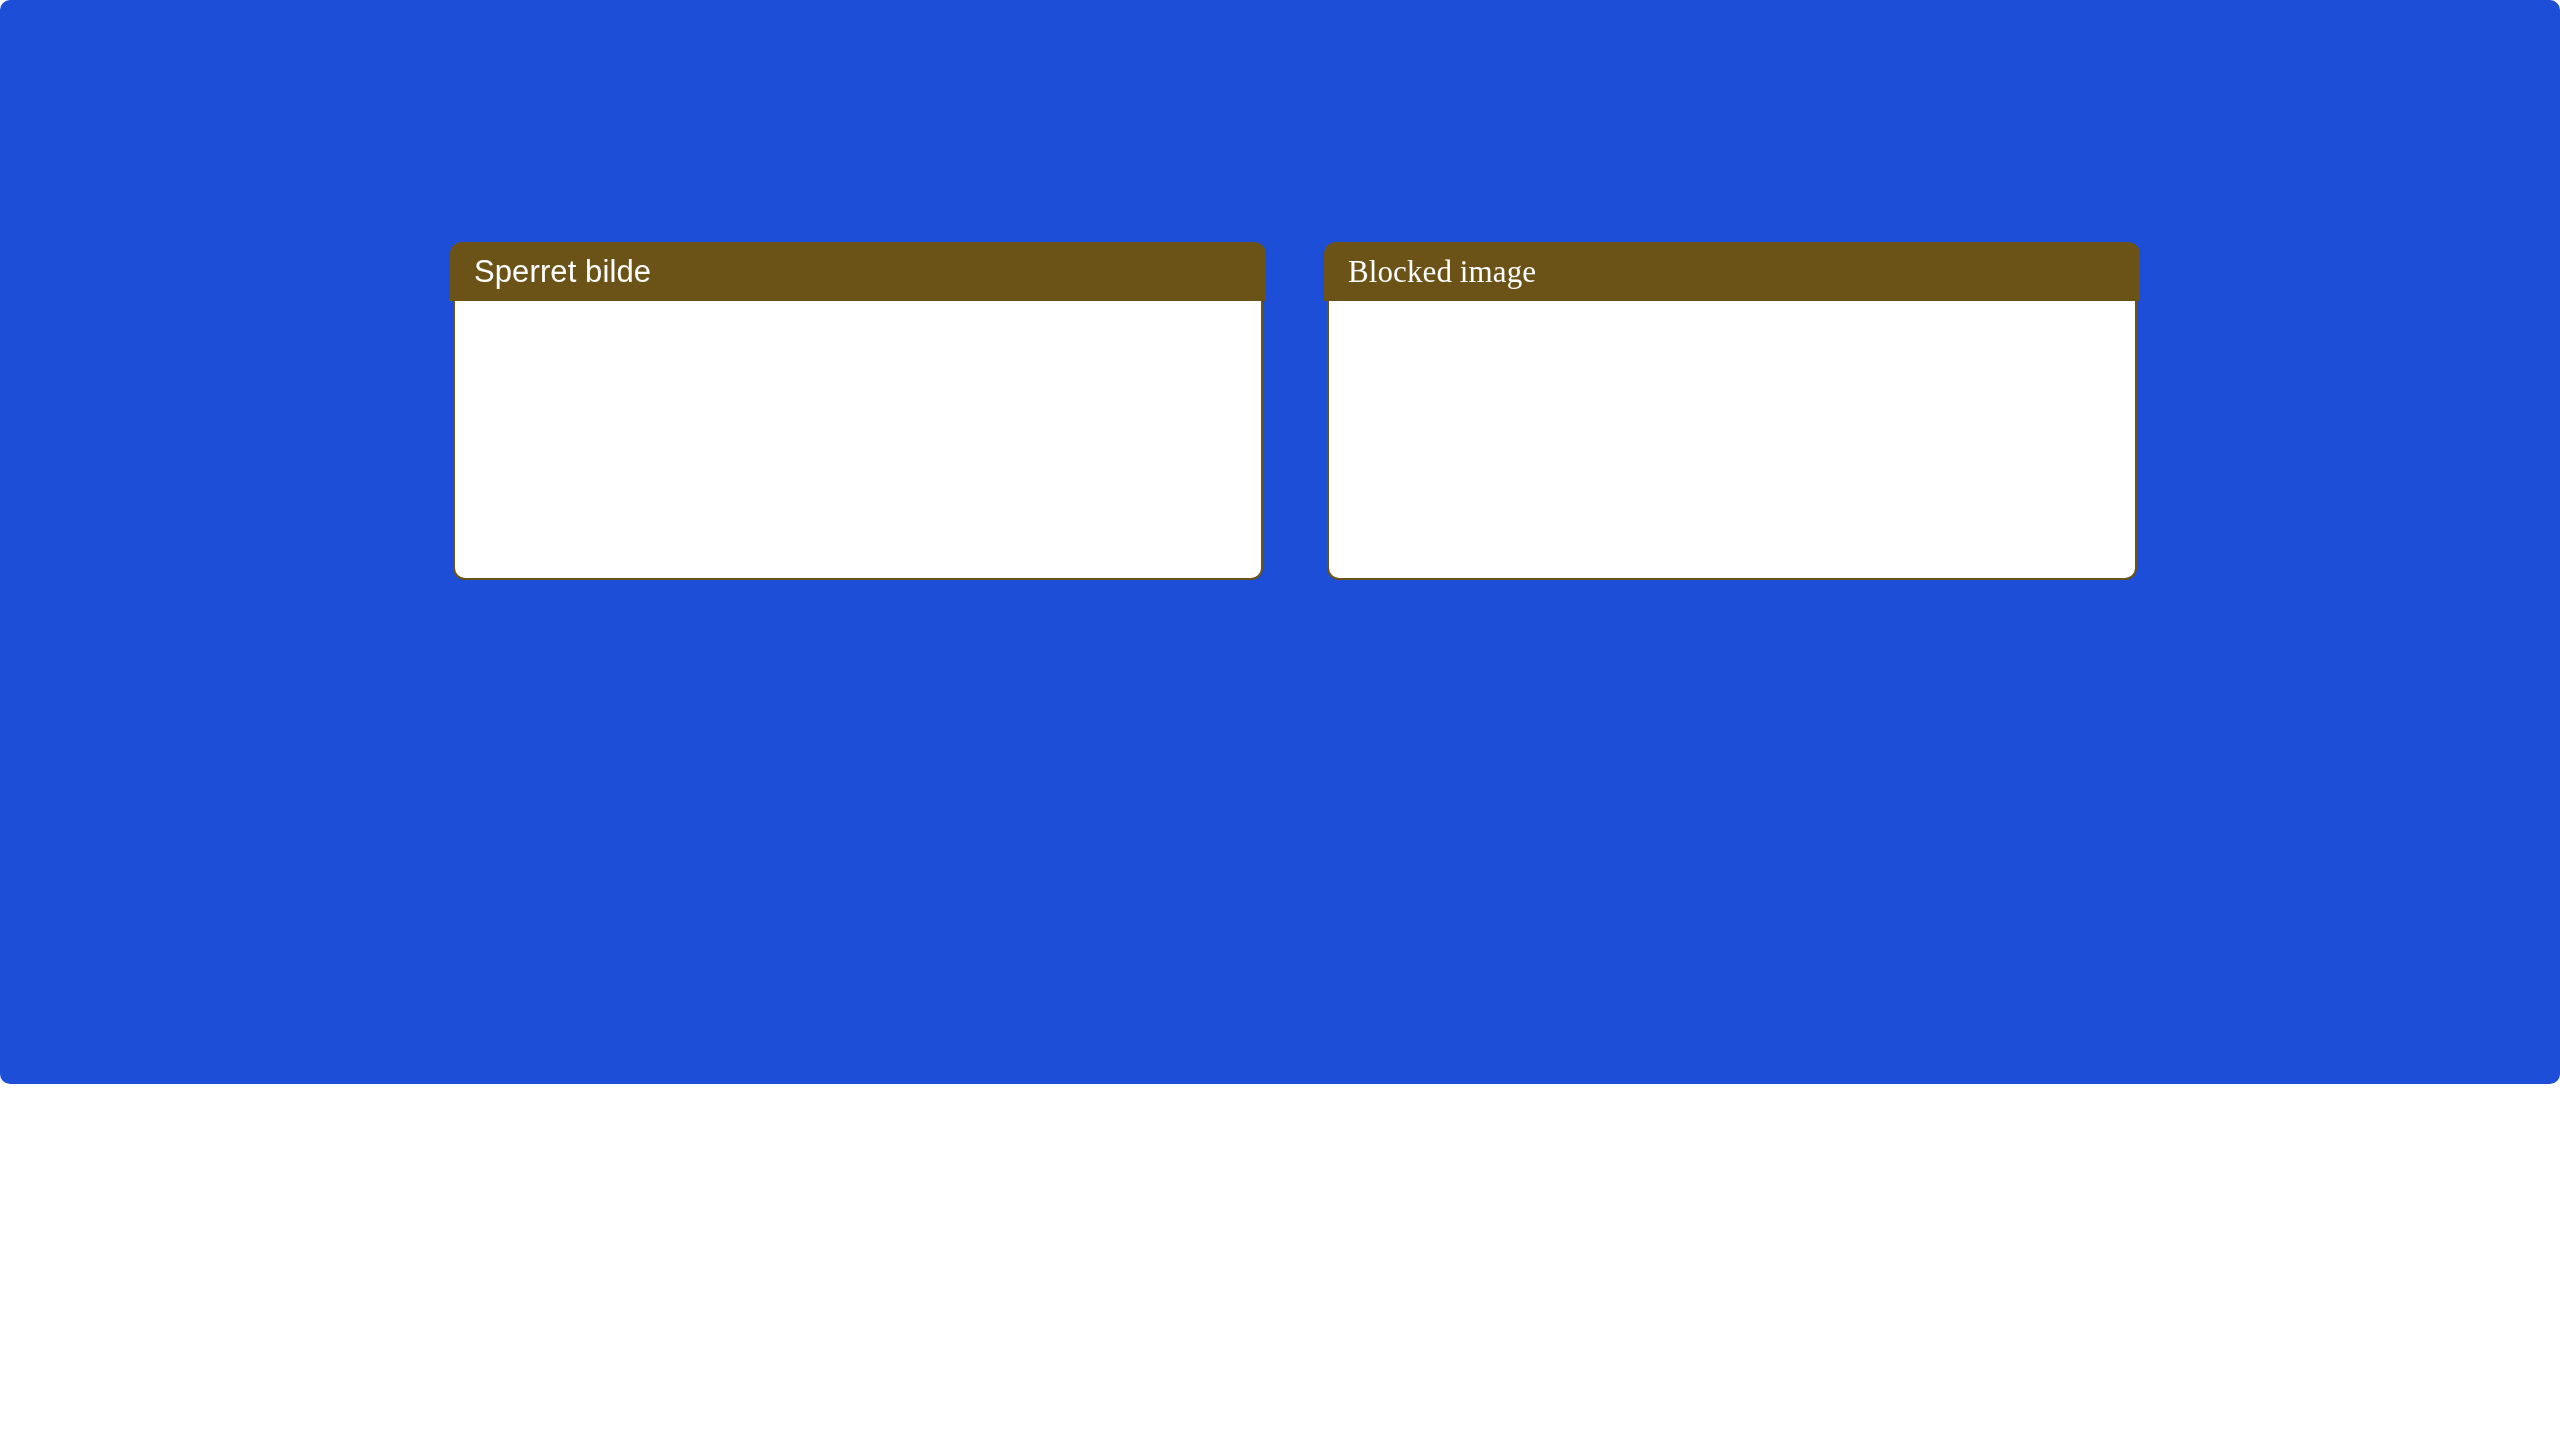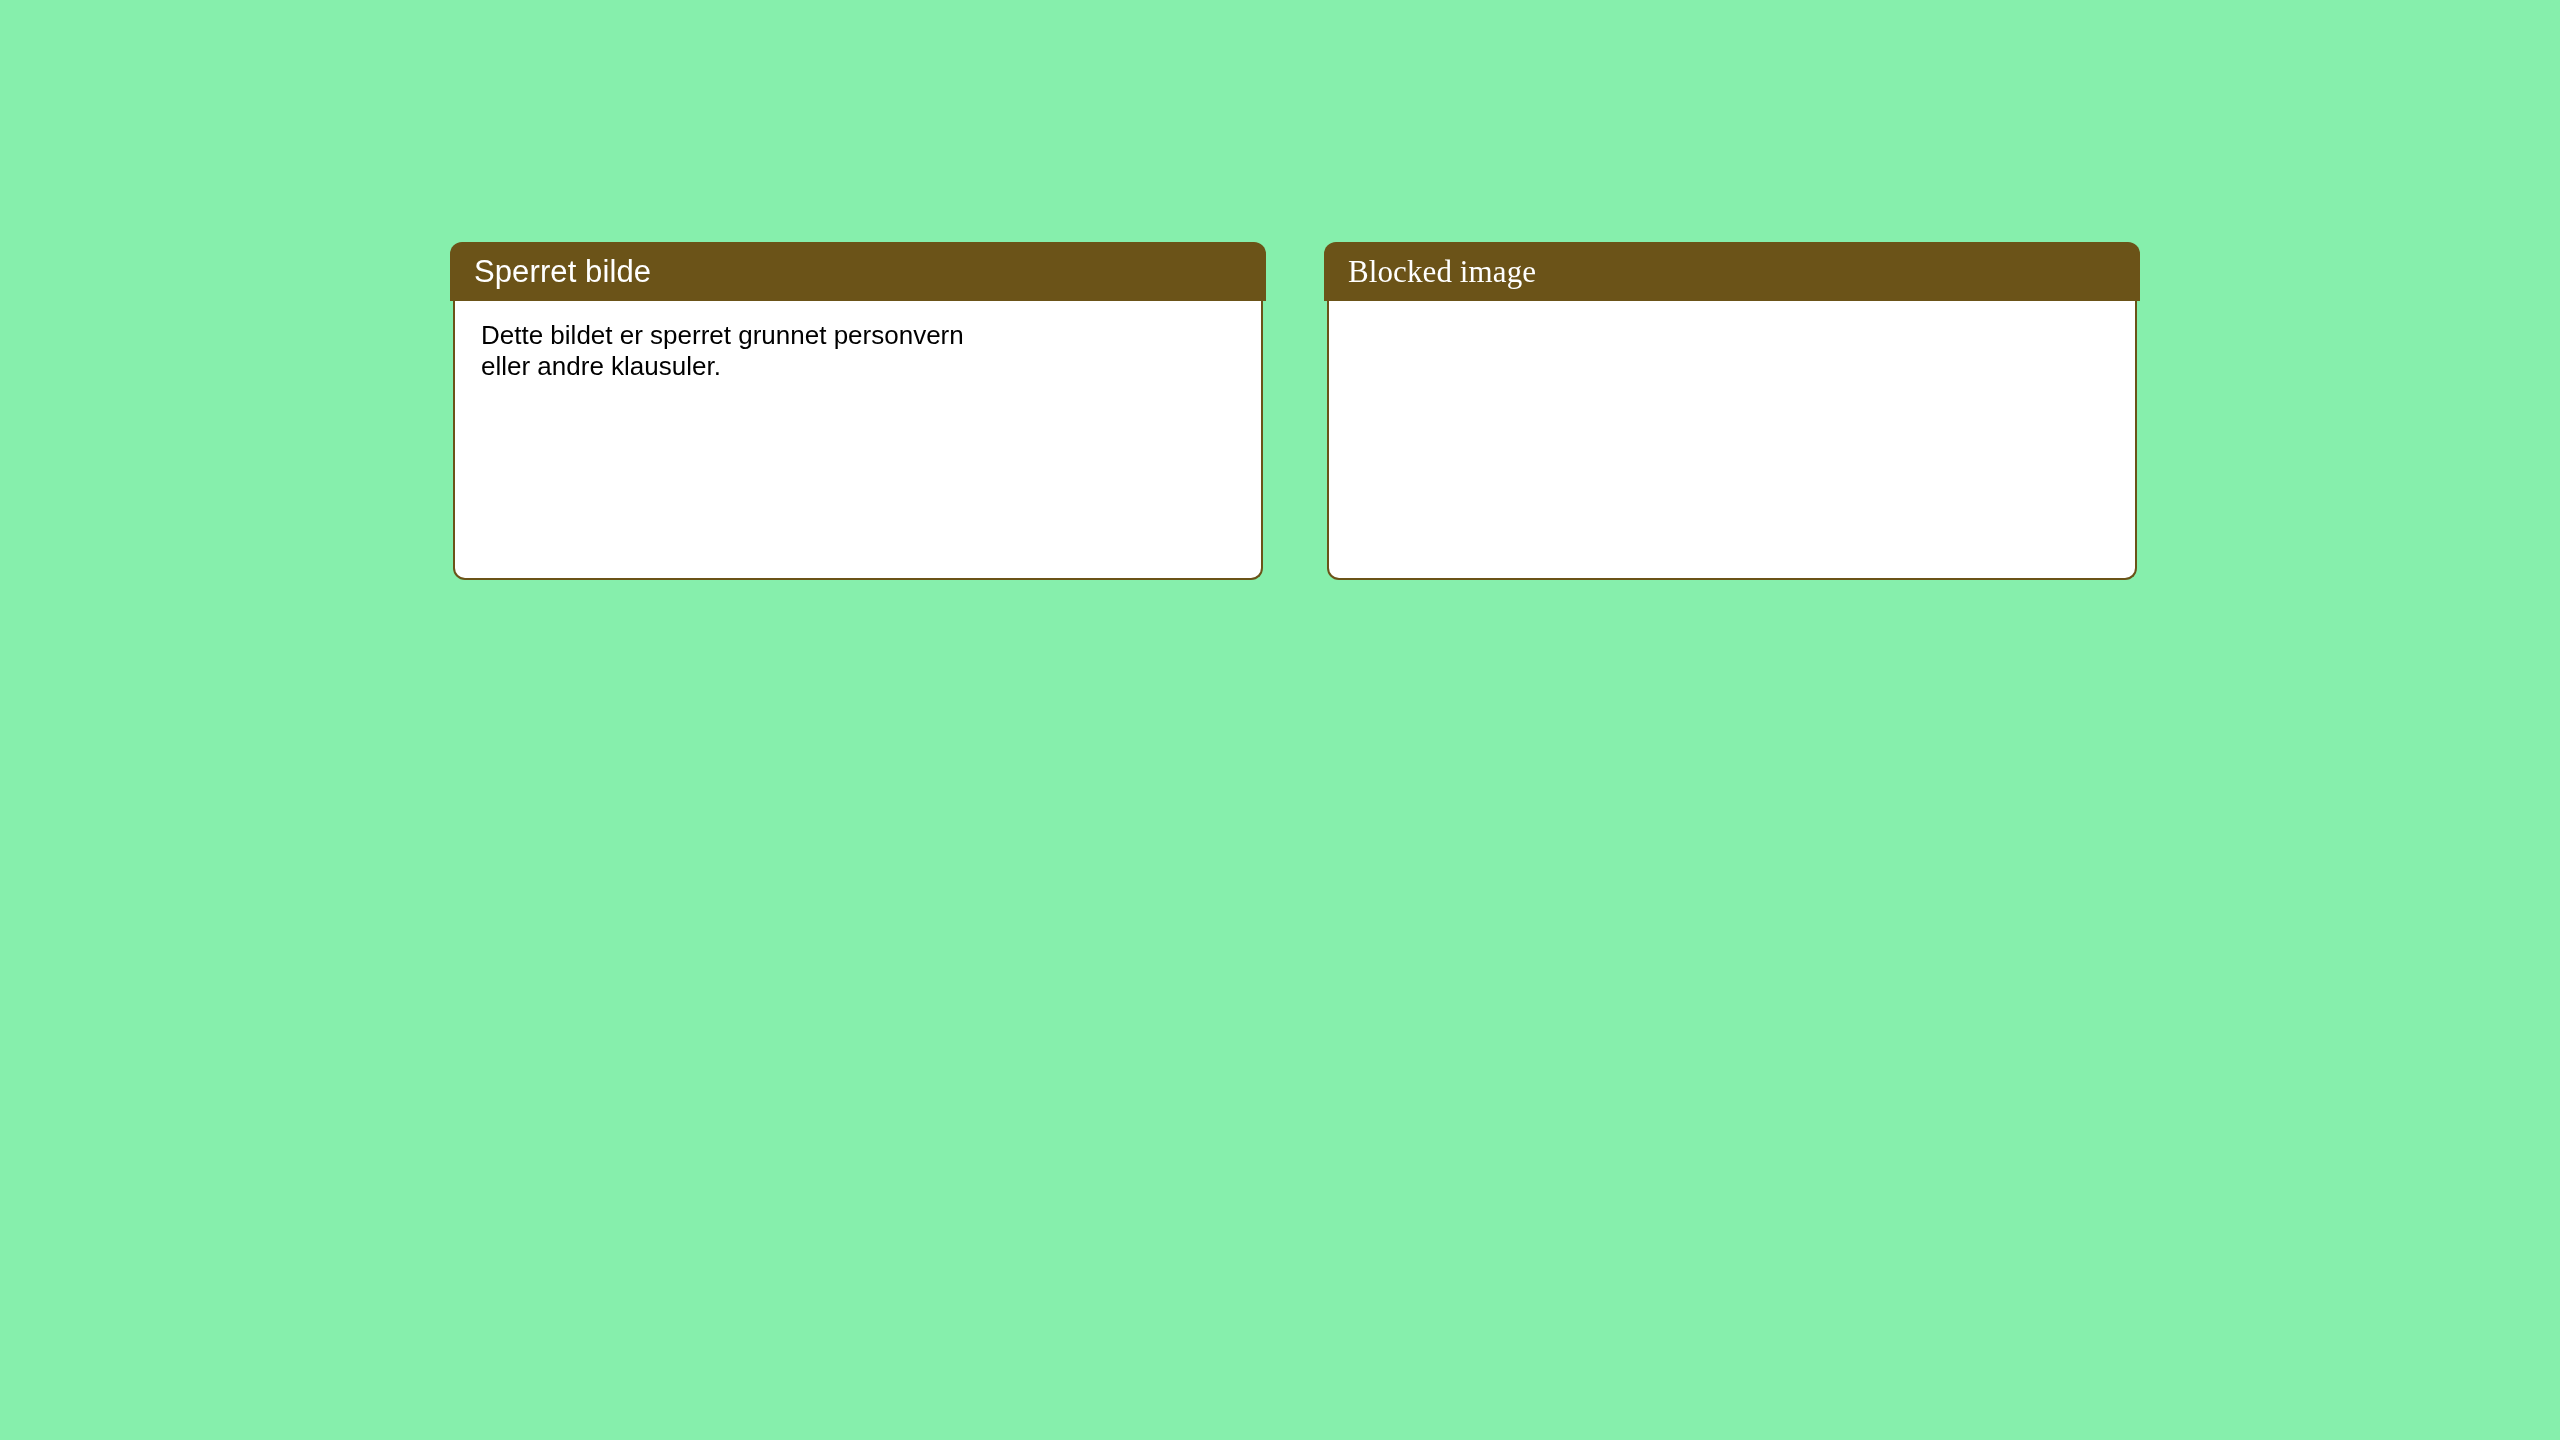--- a/index.html
+++ b/index.html
@@ -11,22 +11,23 @@
     height: 1440px;
     background: #ffffff;
     font-family: "Liberation Sans", sans-serif;
     -webkit-font-smoothing: antialiased;
     overflow: hidden;
   }
 
   #stage {
     position: relative;
     width: 2560px;
-    height: 1440px;
-    background: #86efac;
+    height: 1084px;
+    background: #1d4ed8;
+    border-radius: 10px;
   }
 
   
   .panel {
     position: absolute;
     box-sizing: border-box;
   }
 
   .panel-header {
     position: absolute;
@@ -107,22 +108,20 @@
 </head>
 <body>
 
 <div id="stage">
 
   <section class="panel" id="panel-blocked-no">
     <div class="panel-header">
       <h2 class="panel-title">Sperret bilde</h2>
     </div>
     <div class="panel-body">
-      <p class="panel-text">Dette bildet er sperret grunnet personvern
-eller andre klausuler.</p>
     </div>
   </section>
 
   <section class="panel" id="panel-blocked-en">
     <div class="panel-header">
       <h2 class="panel-title">Blocked image</h2>
     </div>
     <div class="panel-body">
     </div>
   </section>

